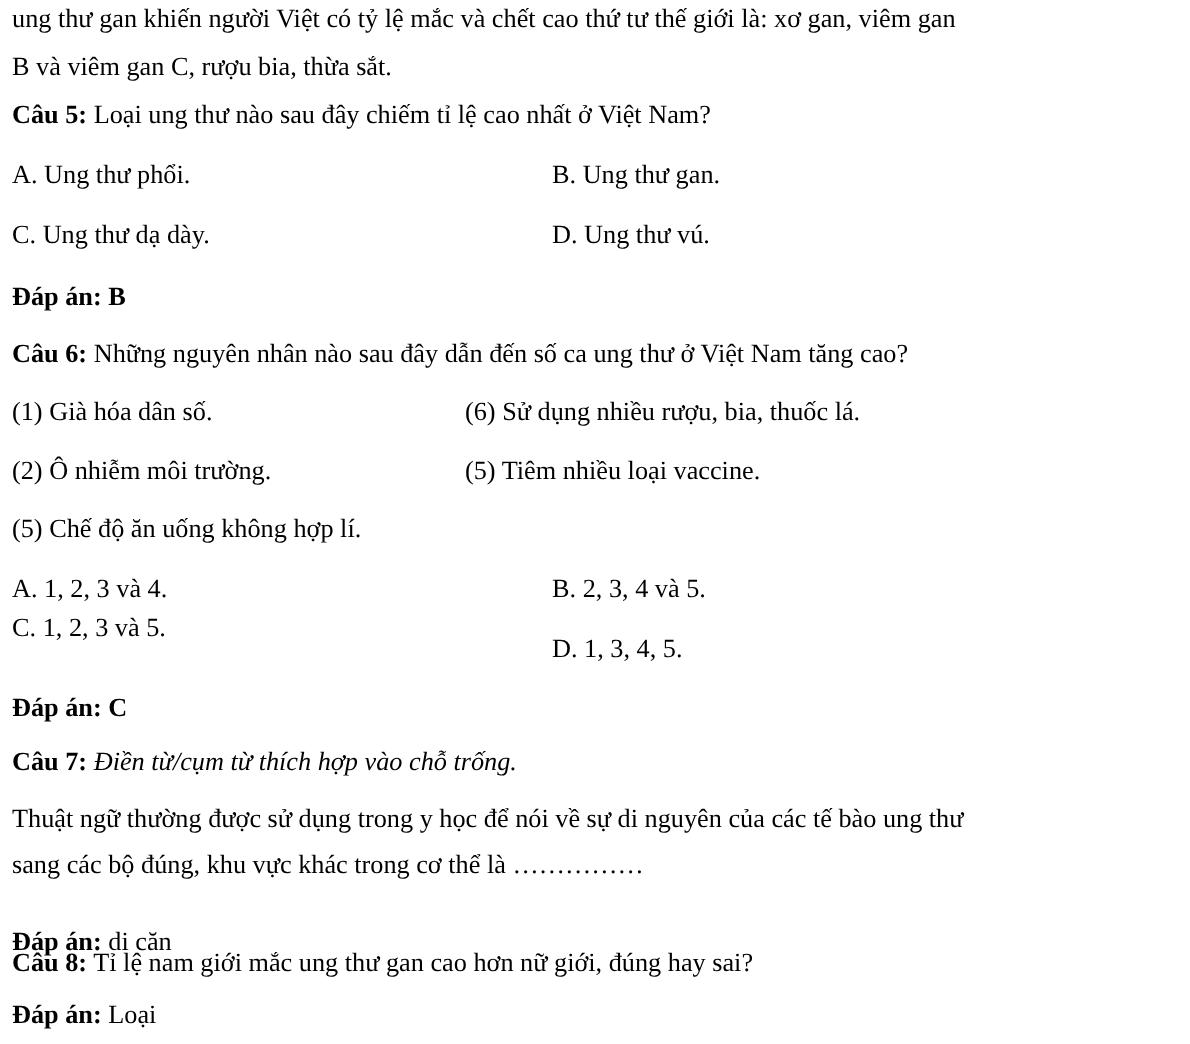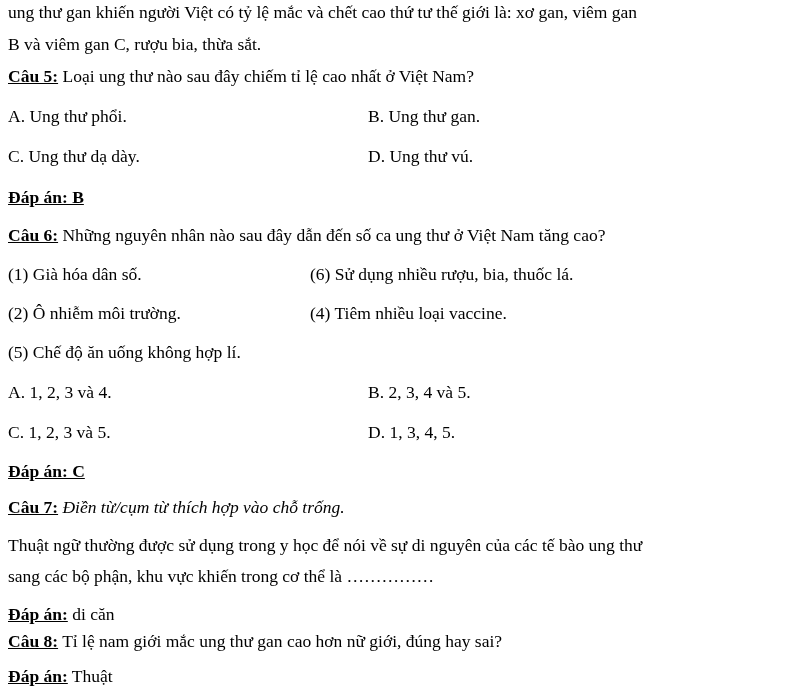--- a/index.html
+++ b/index.html
@@ -4,21 +4,21 @@
 <style>
   html, body { margin: 0; padding: 0; background: #ffffff; }
   body {
     width: 793px; height: 696px; overflow: hidden;
     font-family: "Liberation Serif", serif;
     font-size: 17.5px; color: #000;
     position: relative;
   }
   .line { position: absolute; left: 8px; white-space: nowrap; }
   .col2 { position: absolute; white-space: nowrap; }
-  b { font-weight: bold; text-decoration: underline; }
+  b { font-weight: bold; }
   i { }
 </style>
 </head>
 <body>
 
 <div>
   <div class="line" style="top:2px">ung thư gan khiến người Việt có tỷ lệ mắc và chết cao thứ tư thế giới là: xơ gan, viêm gan</div>
   <div class="line" style="top:34px">B và viêm gan C, rượu bia, thừa sắt.</div>
 
   <div class="line" style="top:66px">
@@ -29,36 +29,36 @@
   <div class="line" style="top:146px">C. Ung thư dạ dày.</div>
   <div class="col2" style="top:146px; left:368px">D. Ung thư vú.</div>
   <div class="line" style="top:187px"><b>Đáp án: B</b></div>
 
   <div class="line" style="top:225px">
     <b>Câu 6:</b><span> Những nguyên nhân nào sau đây dẫn đến số ca ung thư ở Việt Nam tăng cao?</span>
   </div>
   <div class="line" style="top:264px">(1) Già hóa dân số.</div>
   <div class="col2" style="top:264px; left:310px">(6) Sử dụng nhiều rượu, bia, thuốc lá.</div>
   <div class="line" style="top:303px">(2) Ô nhiễm môi trường.</div>
-  <div class="col2" style="top:303px; left:310px">(4) Tiêm nhiều loại vaccine.</div>
+  <div class="col2" style="top:303px; left:310px">(5) Tiêm nhiều loại vaccine.</div>
   <div class="line" style="top:342px">(5) Chế độ ăn uống không hợp lí.</div>
   <div class="line" style="top:382px">A. 1, 2, 3 và 4.</div>
   <div class="col2" style="top:382px; left:368px">B. 2, 3, 4 và 5.</div>
-  <div class="line" style="top:422px">C. 1, 2, 3 và 5.</div>
+  <div class="line" style="top:408px">C. 1, 2, 3 và 5.</div>
   <div class="col2" style="top:422px; left:368px">D. 1, 3, 4, 5.</div>
   <div class="line" style="top:461px"><b>Đáp án: C</b></div>
 
   <div class="line" style="top:497px">
     <b>Câu 7:</b><i> Điền từ/cụm từ thích hợp vào chỗ trống.</i>
   </div>
   <div class="line" style="top:535px">Thuật ngữ thường được sử dụng trong y học để nói về sự di nguyên của các tế bào ung thư</div>
-  <div class="line" style="top:566px">sang các bộ phận, khu vực khiến trong cơ thể là ……………</div>
-  <div class="line" style="top:604px">
+  <div class="line" style="top:566px">sang các bộ đúng, khu vực khác trong cơ thể là ……………</div>
+  <div class="line" style="top:617px">
     <b>Đáp án:</b><span> di căn</span>
   </div>
 
   <div class="line" style="top:631px">
     <b>Câu 8:</b><span> Tỉ lệ nam giới mắc ung thư gan cao hơn nữ giới, đúng hay sai?</span>
   </div>
   <div class="line" style="top:666px">
-    <b>Đáp án:</b><span> Thuật</span>
+    <b>Đáp án:</b><span> Loại</span>
   </div>
 </div>
 
 </body></html>

